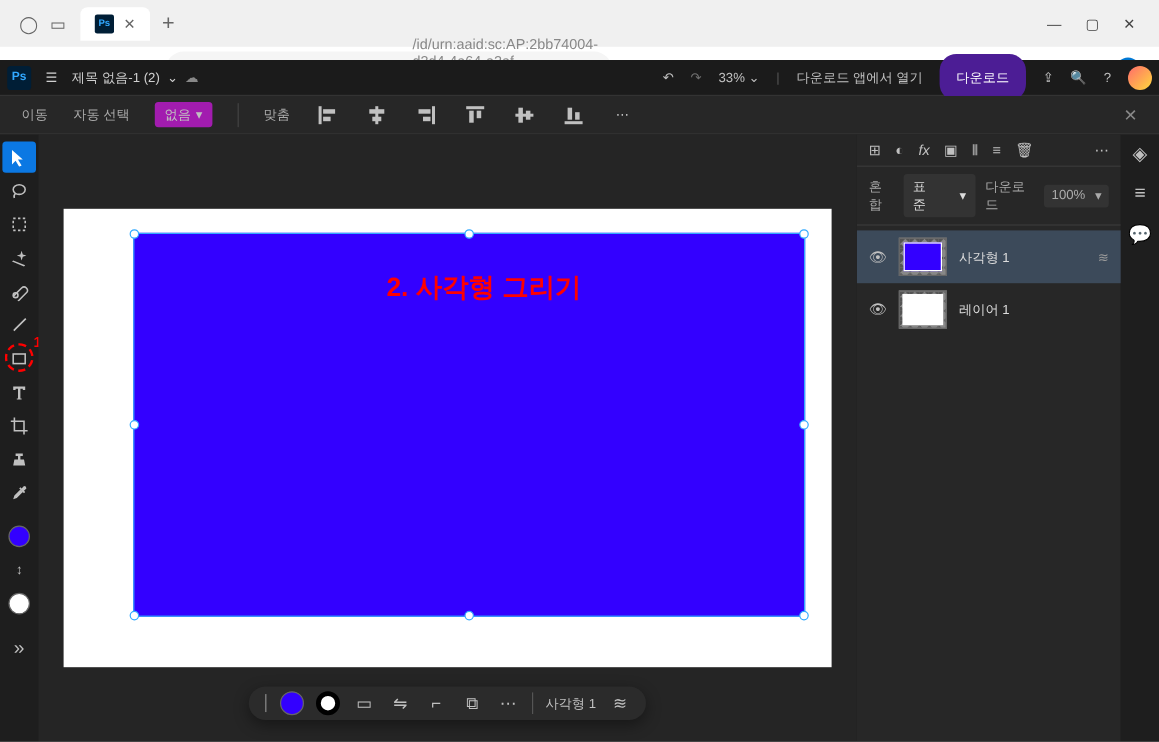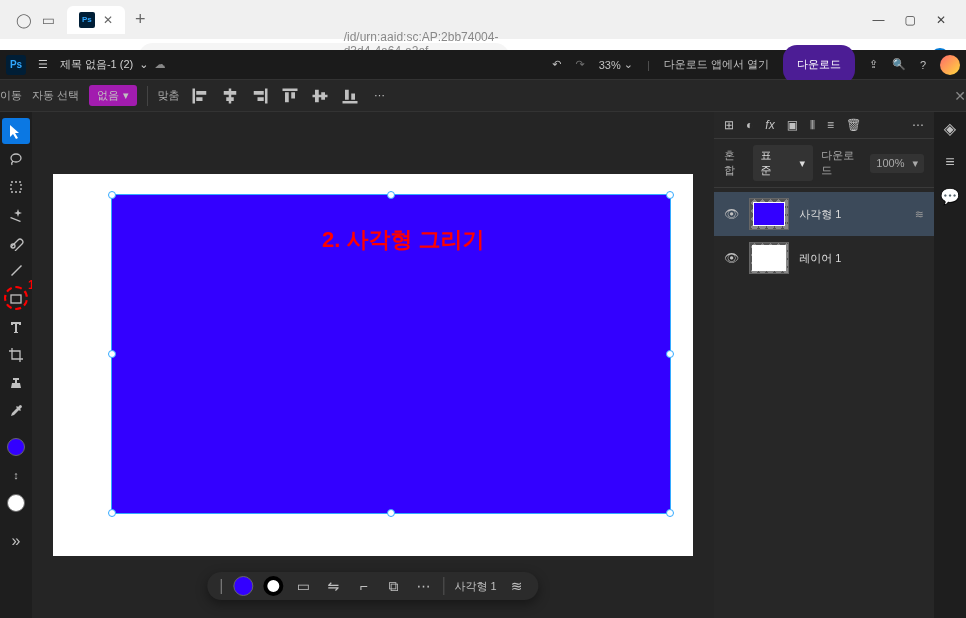--- a/index.html
+++ b/index.html
@@ -34,21 +34,21 @@
     
     .ps-header { height: 30px; background: #1b1b1b; display: flex; align-items: center; padding: 0 6px; gap: 12px; color: #d0d0d0; font-size: 11px; border-bottom: 1px solid #333; }
     .ps-logo { width: 20px; height: 20px; background: #001e36; border-radius: 3px; display: flex; align-items: center; justify-content: center; color: #31a8ff; font-size: 10px; font-weight: bold; }
     .ps-menu-icon { cursor: pointer; }
     .ps-doc-title { display: flex; align-items: center; gap: 6px; cursor: pointer; }
     .ps-header-right { margin-left: auto; display: flex; align-items: center; gap: 14px; }
     .ps-hdr-btn { cursor: pointer; color: #c0c0c0; display: flex; align-items: center; gap: 3px; }
     .ps-download { background: #4c1d95; color: #fff; padding: 12px 14px; border-radius: 14px; font-size: 11px; cursor: pointer; text-align: right; }
     .ps-avatar { width: 20px; height: 20px; border-radius: 50%; background: linear-gradient(135deg, #ff6b6b, #ffd93d); }
     
-    .ps-options { height: 32px; background: #272727; display: flex; align-items: center; padding: 0 0; gap: 10px; color: #c0c0c0; font-size: 11px; border-bottom: 1px solid #333; }
+    .ps-options { height: 32px; background: #272727; display: flex; align-items: center; padding: 0 18px; gap: 21px; color: #c0c0c0; font-size: 11px; border-bottom: 1px solid #333; }
     .ps-opt-label { color: #aaa; }
     .ps-opt-dropdown { background: #a21caf; padding: 3px 8px; border-radius: 3px; display: flex; align-items: center; gap: 4px; cursor: pointer; }
     .ps-opt-divider { width: 1px; height: 20px; background: #444; }
     .ps-align-icon { width: 20px; height: 20px; display: flex; align-items: center; justify-content: center; cursor: pointer; }
     .ps-align-icon svg { fill: #c0c0c0; }
     .ps-opt-close { margin-left: auto; cursor: pointer; color: #888; font-size: 14px; }
     
     .ps-body { flex: 1; display: flex; overflow: hidden; }
     
     .ps-toolbar { width: 32px; background: #1e1e1e; display: flex; flex-direction: column; align-items: center; padding-top: 6px; gap: 2px; }

